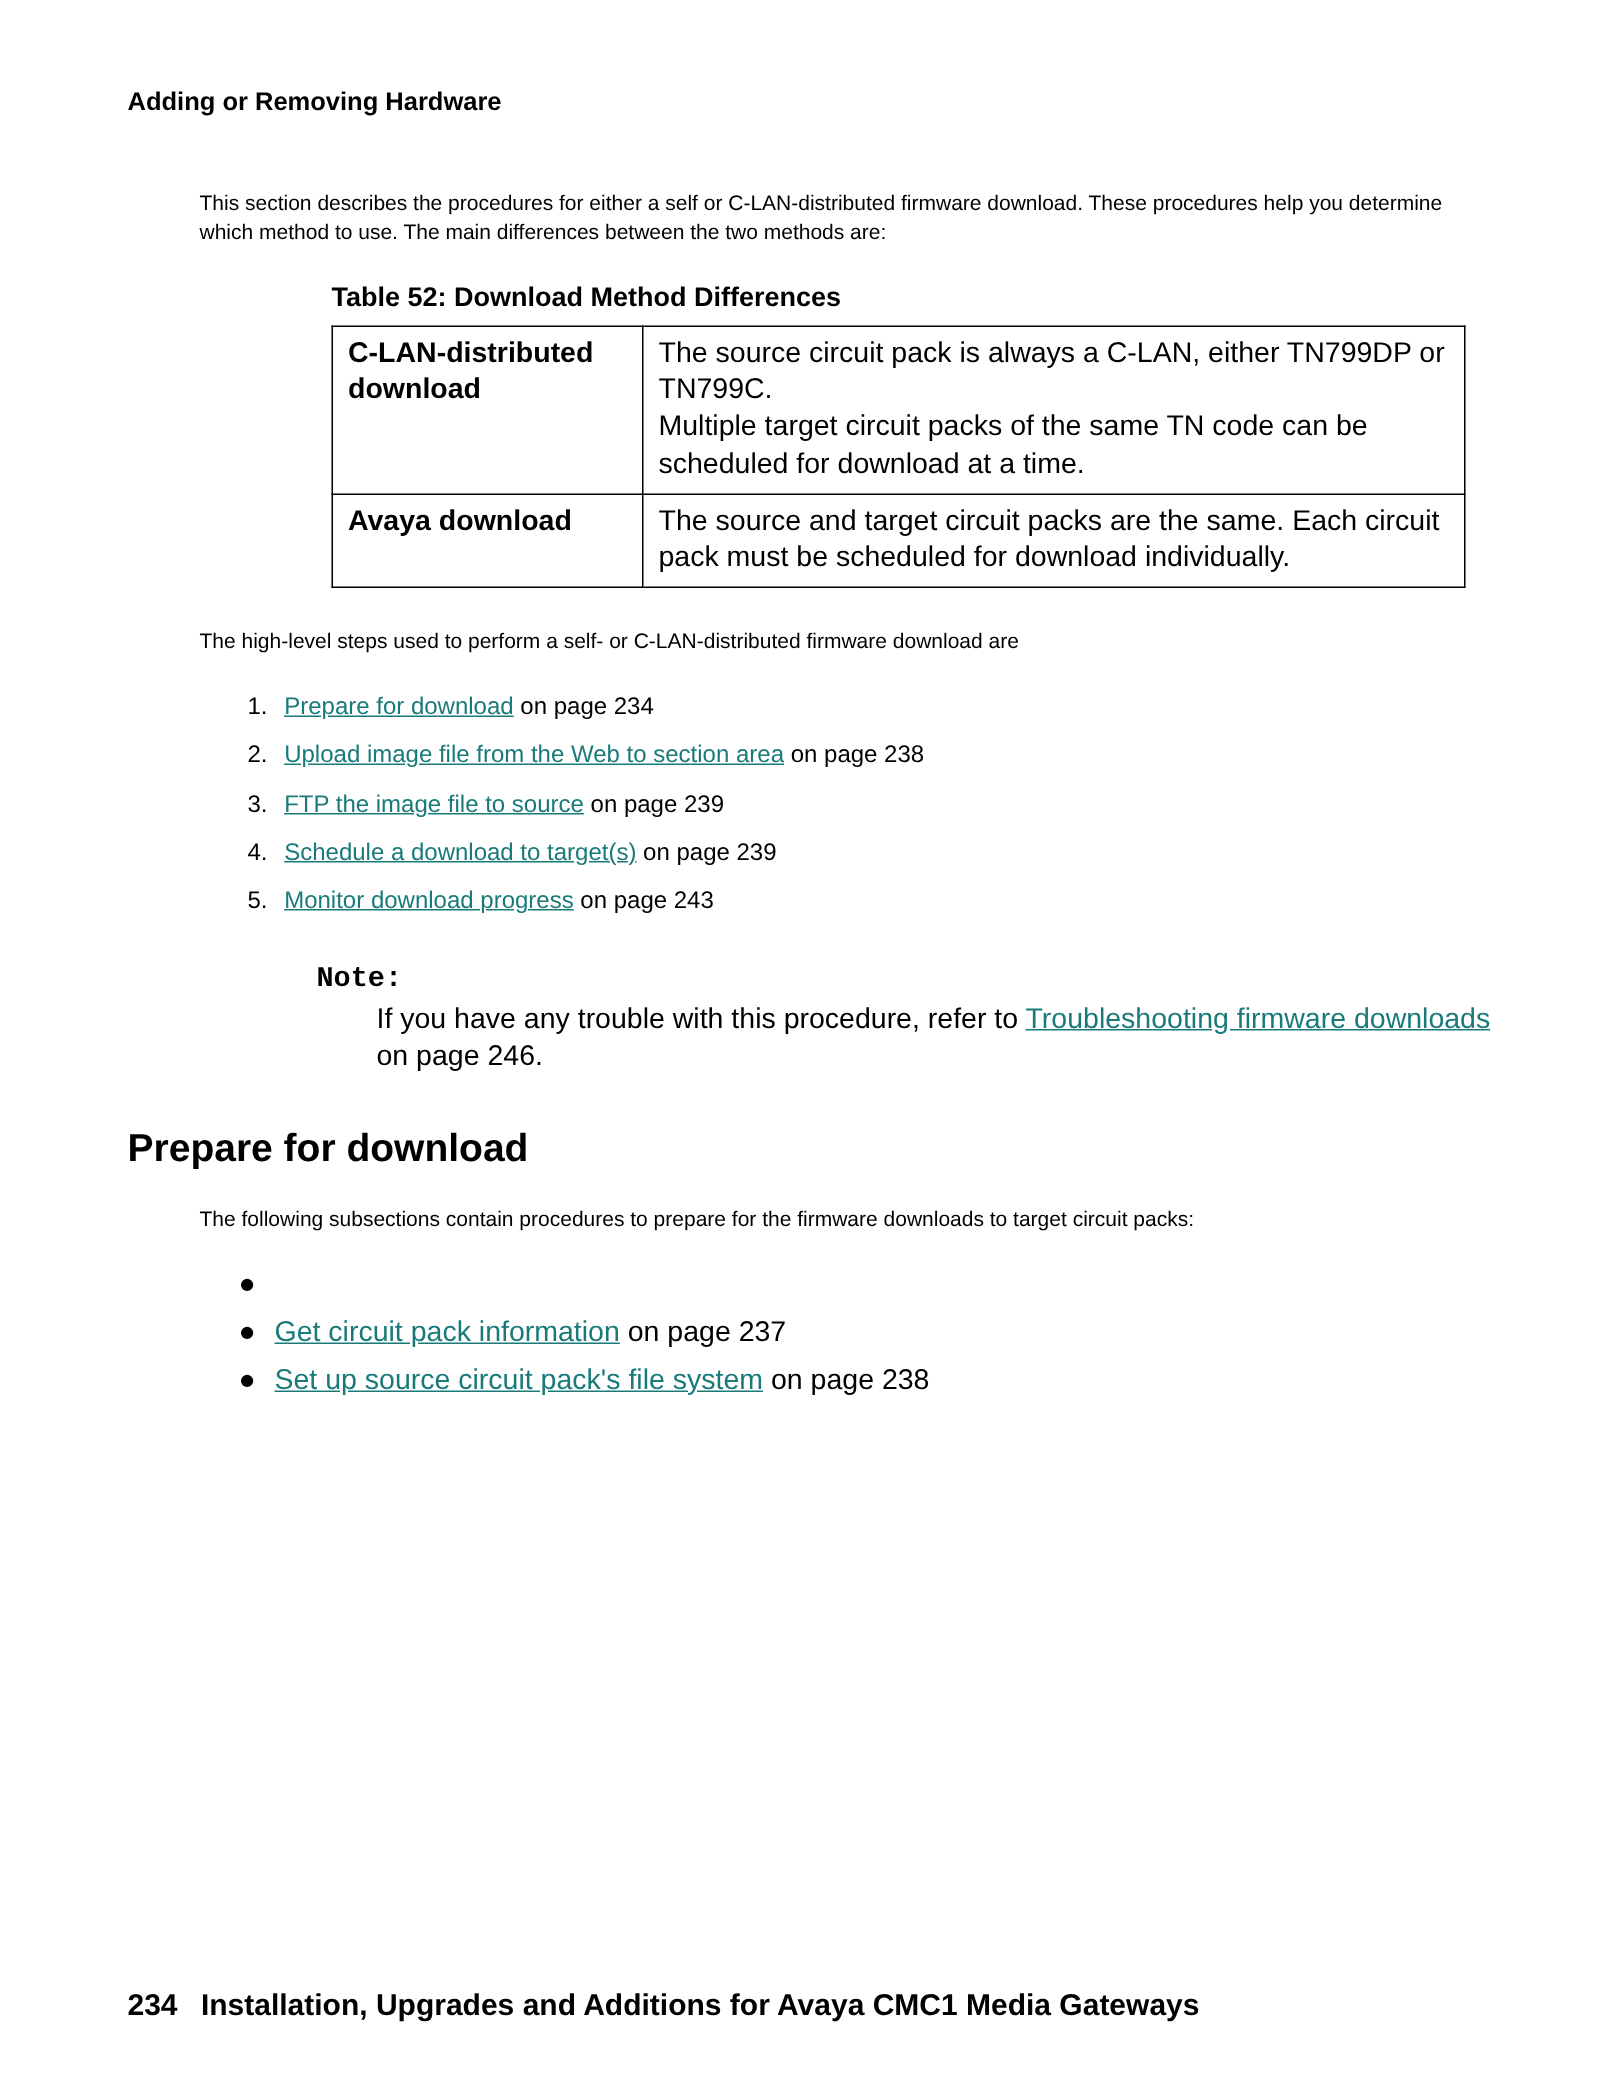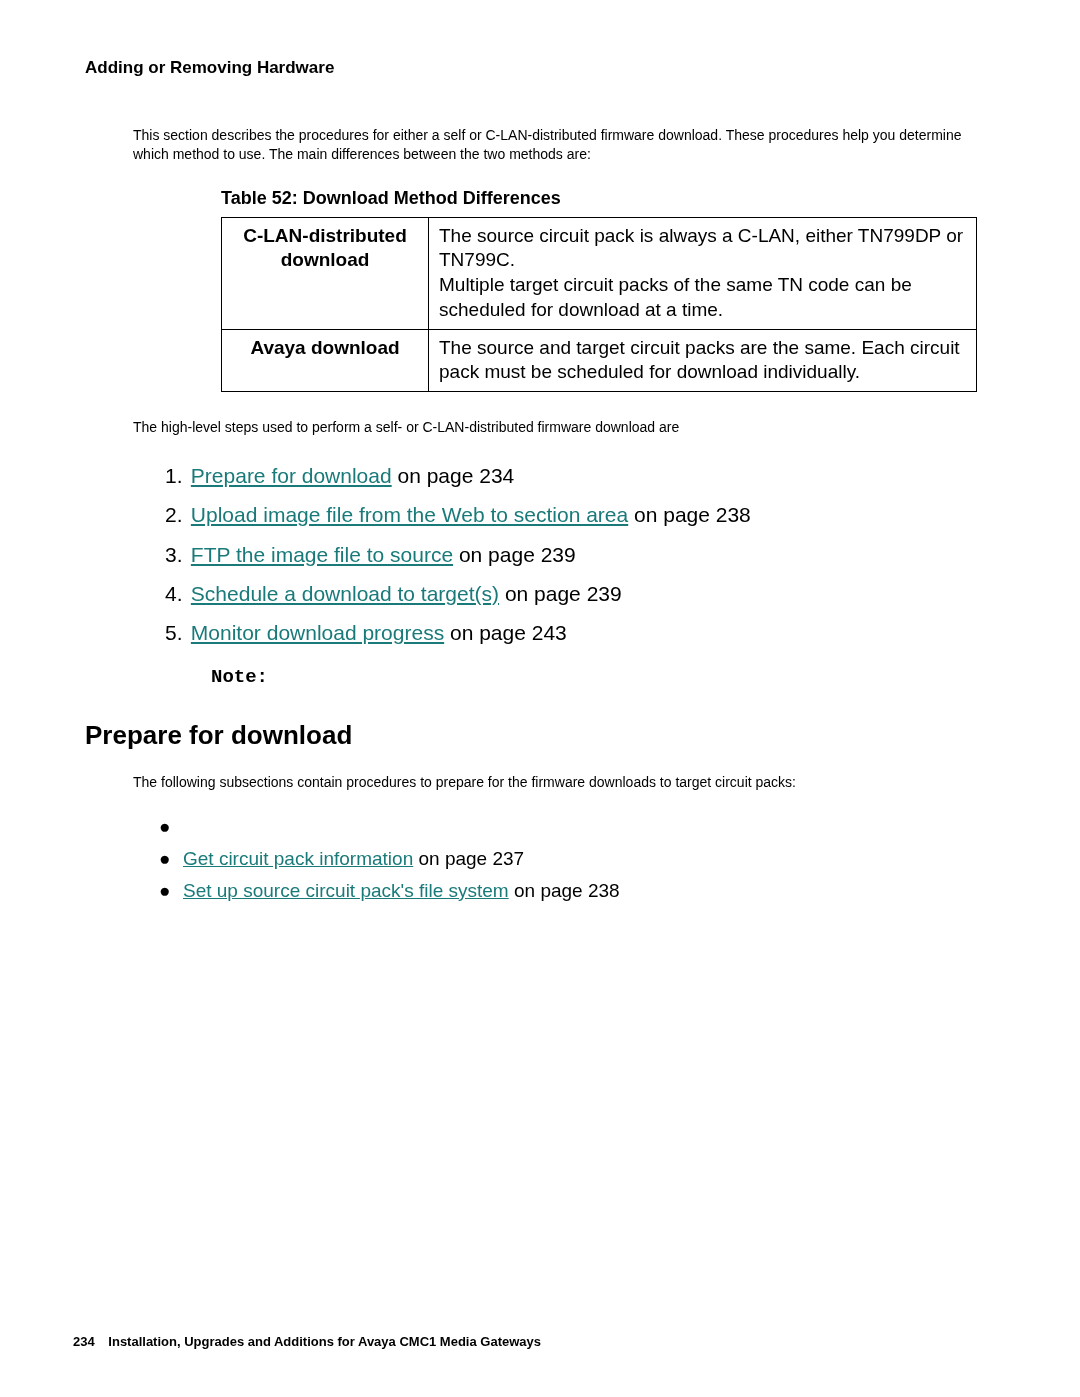--- a/index.html
+++ b/index.html
@@ -44,28 +44,27 @@
     .method-table td {
       border: 1px solid #000;
       padding: 6px 10px;
       vertical-align: top;
       font-size: 19px;
       line-height: 1.3;
     }
     .method-table td.label {
       width: 186px;
       font-weight: bold;
-      text-align: center;
     }
     .ol {
       margin-left: 48px;
-      font-size: 21px;
+      font-size: 16px;
       line-height: 1.4;
       counter-reset: item;
-      margin-bottom: 18px;
+      margin-bottom: 28px;
     }
     .ol-item {
       margin-left: 32px;
       margin-bottom: 10px;
     }
     .ol-item .num {
       display: inline-block;
       width: 20px;
     }
     .link {
@@ -103,22 +102,22 @@
       display: flex;
     }
     .bullet {
       display: inline-block;
       width: 24px;
       flex-shrink: 0;
     }
     .footer {
       position: absolute;
       bottom: 48px;
-      left: 73px;
-      font-size: 13px;
+      left: 85px;
+      font-size: 20px;
     }
     .footer .pagenum {
       font-weight: bold;
     }
     .footer .title {
       font-weight: bold;
       margin-left: 10px;
     }
   </style>
 </head>
@@ -165,20 +164,23 @@
       <span class="link">Schedule a download to target(s)</span><span> on page 239</span>
     </div>
     <div class="ol-item">
       <span class="num">5.</span>
       <span class="link">Monitor download progress</span><span> on page 243</span>
     </div>
   </div>
 
   <div class="note-block">
     <div class="note-label">Note:</div>
+    <div class="note-text">
+      <span>If you have any trouble with this procedure, refer to </span><span class="link">Troubleshooting firmware downloads</span><span> on page 246.</span>
+    </div>
   </div>
 
   <div class="section-heading">Prepare for download</div>
 
   <div class="body-text">The following subsections contain procedures to prepare for the firmware downloads to target circuit packs:</div>
 
   <div class="ul">
     <div class="ul-item">
       <span class="bullet">●</span>
     </div>

